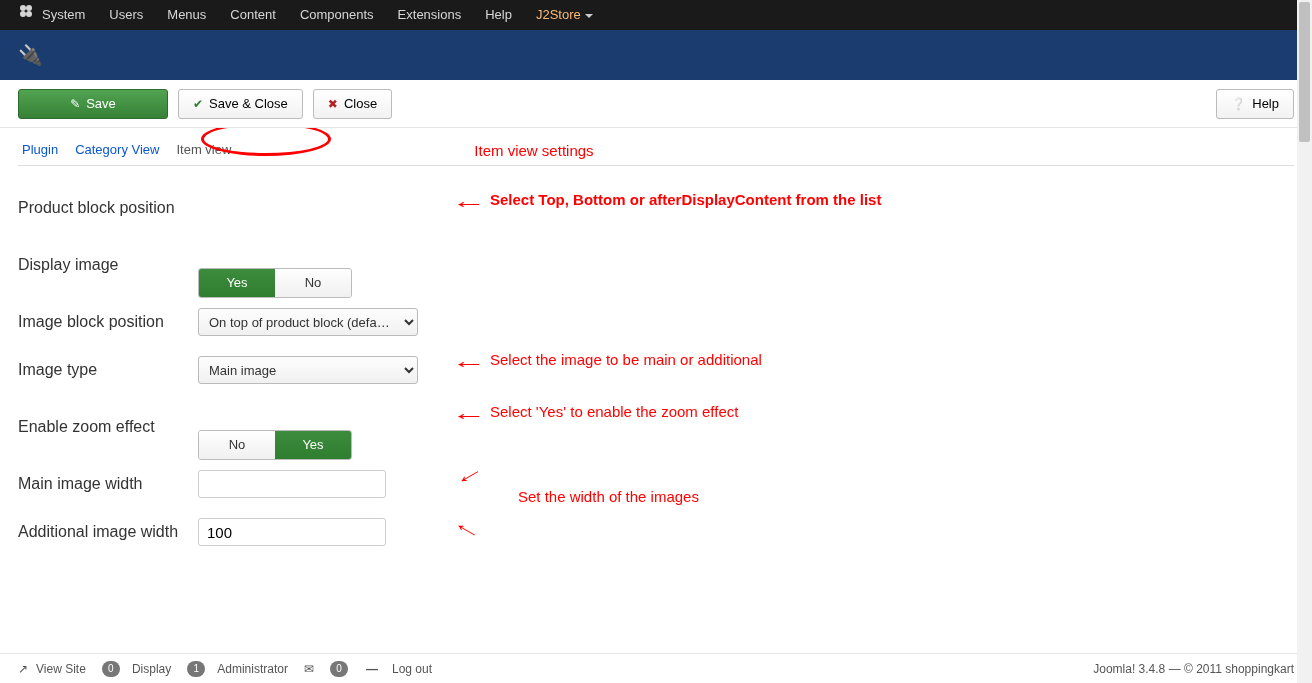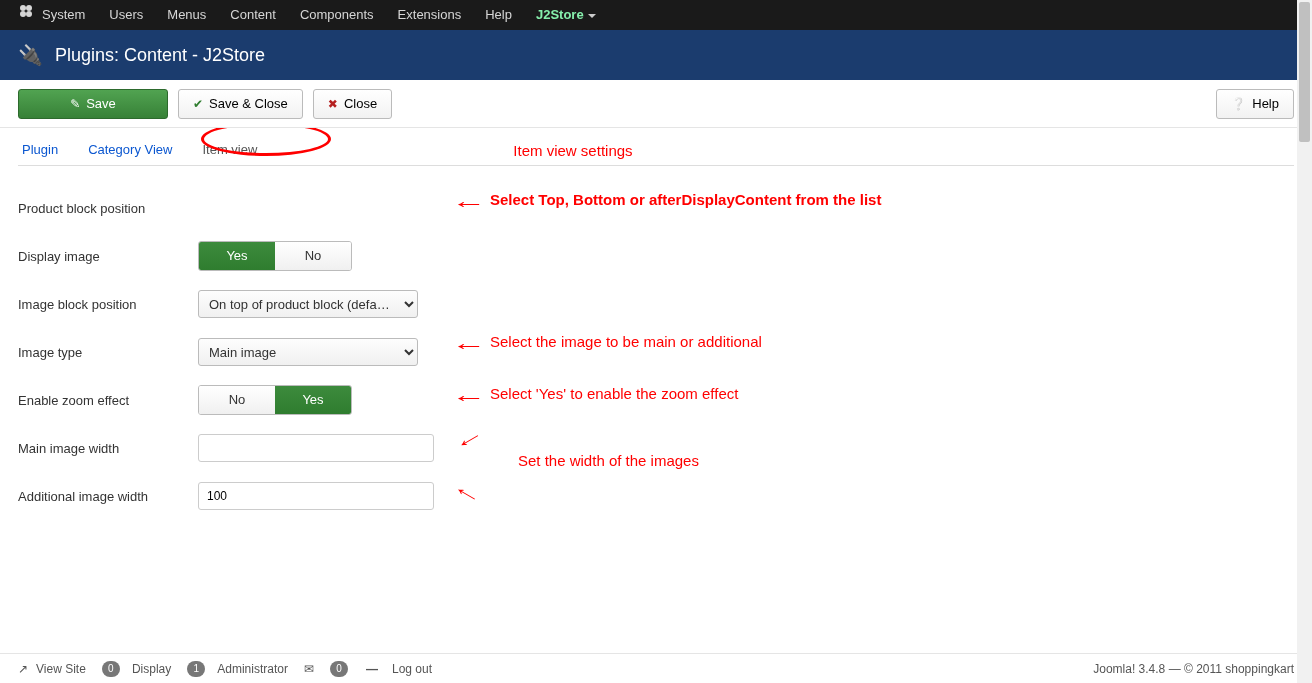--- a/index.html
+++ b/index.html
@@ -1,21 +1,21 @@
 <!DOCTYPE html>
 <html><head>
 <meta charset="utf-8">
 <style>
   * { box-sizing: border-box; }
   html, body { margin: 0; padding: 0; font-family: "Helvetica Neue", Arial, sans-serif; font-size: 13px; color: #333; height: 100%; }
   body { display: flex; flex-direction: column; height: 683px; width: 1312px; overflow: hidden; background:#fff;}
   
   .topbar { background: #1a1a1a; color: #ccc; display:flex; align-items:center; height:30px; padding:0 6px; font-size:13px;}
   .topbar .mi { padding:0 12px; color:#d6d6d6; cursor:pointer; line-height:30px;}
-  .topbar .mi.active { color:#86efac; font-weight:700;}
+  .topbar .mi.active { color:#fdba74; font-weight:400;}
   .topbar .joom-icon { width:20px; text-align:center;}
   .topbar .spacer { flex:1;}
   .topbar .right { display:flex; align-items:center;}
   .caret { display:inline-block; margin-left:4px; width:0; height:0; border-left:4px solid transparent; border-right:4px solid transparent; border-top:4px solid #ccc; vertical-align:middle;}
   .ext-ico { font-size:11px; margin-left:4px; color:#ccc;}
   .gear { font-size:14px; color:#ccc; padding:0 10px; cursor:pointer;}
   
   .banner { background:#1b3c6e; color:#fff; height:50px; display:flex; align-items:center; padding:0 18px;}
   .banner .plug-ico { font-size:20px; margin-right:12px; color:#fff; transform:rotate(0deg);}
   .banner h1 { font-size:18px; font-weight:400; margin:0; flex:1;}
@@ -25,34 +25,34 @@
   
   .toolbar { height:48px; border-bottom:1px solid #e5e5e5; display:flex; align-items:center; padding:0 18px; gap:10px; background:#fff;}
   .btn { display:inline-flex; align-items:center; justify-content:center; min-width:70px; height:30px; padding:0 14px; border:1px solid #bbb; border-radius:3px; background: linear-gradient(#fff,#f2f2f2); font-size:13px; cursor:pointer;}
   .btn.green { background: linear-gradient(#51a351,#378137); border-color:#2d6a2d; color:#fff; min-width:150px;}
   .btn .mk { margin-right:6px; font-size:12px;}
   .btn .mk.red { color:#b52020;}
   .btn .mk.grn { color:#2f7d2f;}
   .toolbar .spacer { flex:1;}
   
   .content { flex:1; padding:0 18px 10px 18px; overflow:auto; position:relative;}
-  .tabs { display:flex; gap:22px; border-bottom:1px solid #ddd; height:38px; align-items:flex-end; position:relative;}
+  .tabs { display:flex; gap:9px; border-bottom:1px solid #ddd; height:38px; align-items:flex-end; position:relative;}
   .tabs a { color:#0b57d0; font-size:13px; padding:8px 4px; cursor:pointer; text-decoration:none;}
   .tabs a.active { color:#555;}
   .circ { position:absolute; left:183px; top:-6px; width:130px; height:34px; border:3px solid #ff0000; border-radius:50%/50%;}
   .tabs-title { color:#ff0000; font-size:15px; margin-left:230px; padding-bottom:6px;}
   
   .form { padding-top:18px;}
   .row { display:flex; align-items:center; min-height:48px; position:relative;}
-  .row label { width:180px; font-size:13px; color:#333;}
+  .row label { width:180px; font-size:16px; color:#333;}
   .ctrl { width:220px;}
   select.sel { width:220px; height:28px; border:1px solid #bbb; border-radius:3px; padding:2px 6px; font-size:13px; background:linear-gradient(#fdfdfd,#f0f0f0); color:#333;}
   select.sel.hl { border:1px solid #6fa8ff; box-shadow:0 0 3px rgba(80,140,255,.6);}
-  input.txt { width:236px; height:28px; border:1px solid #ccc; border-radius:3px; padding:2px 8px; font-size:12px;}
-  .yn { display:flex; width:154px; border-radius:3px; overflow:hidden; border:1px solid #bbb;}
+  input.txt { width:188px; height:28px; border:1px solid #ccc; border-radius:3px; padding:2px 8px; font-size:15px;}
+  .yn { display:flex; width:154px; border-radius:3px; overflow:hidden; border:1px solid #bbb;margin-top:36px;}
   .yn span { flex:1; text-align:center; line-height:28px; font-size:13px; cursor:pointer; background:linear-gradient(#fff,#f0f0f0);}
   .yn span.on { background:linear-gradient(#3d8b3d,#2f7d2f); color:#fff; border-color:#2d6a2d;}
   
   .anno { position:absolute; color:#ff0000; font-size:15px; white-space:nowrap;}
   .arrow { display:inline-block; color:#ff0000; font-size:22px; line-height:1; margin-right:10px; vertical-align:middle; transform:scaleX(1.6);}
   .arrow2 { position:absolute; color:#ff0000; font-size:20px;}
   
   .footer { height:30px; border-top:1px solid #e5e5e5; display:flex; align-items:center; padding:0 18px; font-size:12px; color:#555; gap:8px;}
   .footer .spacer { flex:1;}
   .pill { display:inline-flex; align-items:center; justify-content:center; min-width:18px; height:16px; border-radius:8px; background:#777; color:#fff; font-size:10px; padding:0 5px; margin:0 4px 0 8px;}
@@ -81,21 +81,20 @@
   <div class="mi">Content</div>
   <div class="mi">Components</div>
   <div class="mi">Extensions</div>
   <div class="mi">Help</div>
   <div class="mi active"><span>J2Store</span><span class="caret"></span></div>
   <div class="spacer"></div>
 </div>
 
 <div class="banner">
   <span class="plug-ico">🔌</span>
-  <h1>Plugins: Content - J2Store</h1>
 </div>
 
 <div class="toolbar">
   <button class="btn green">
       <span class="mk">✎</span>
       <span>Save</span>
     </button>
   <button class="btn">
       <span class="mk grn">✔</span>
       <span>Save &amp; Close</span>

